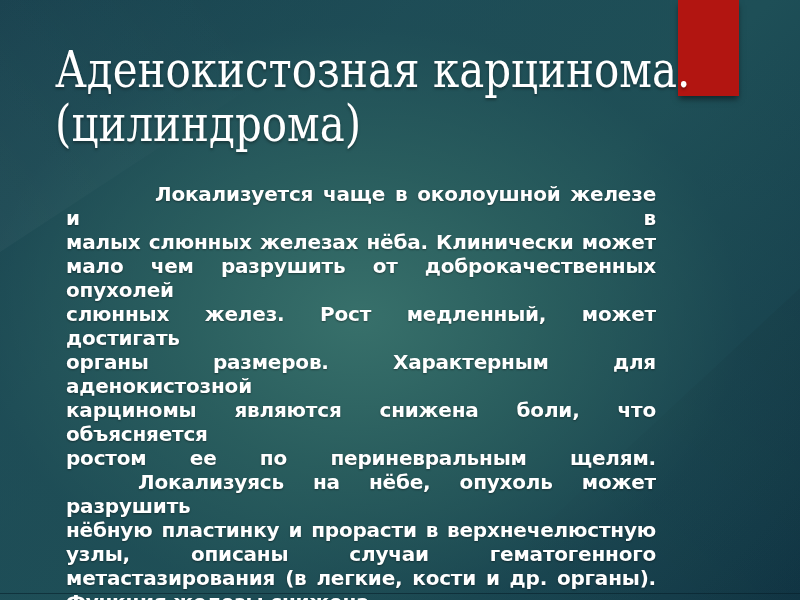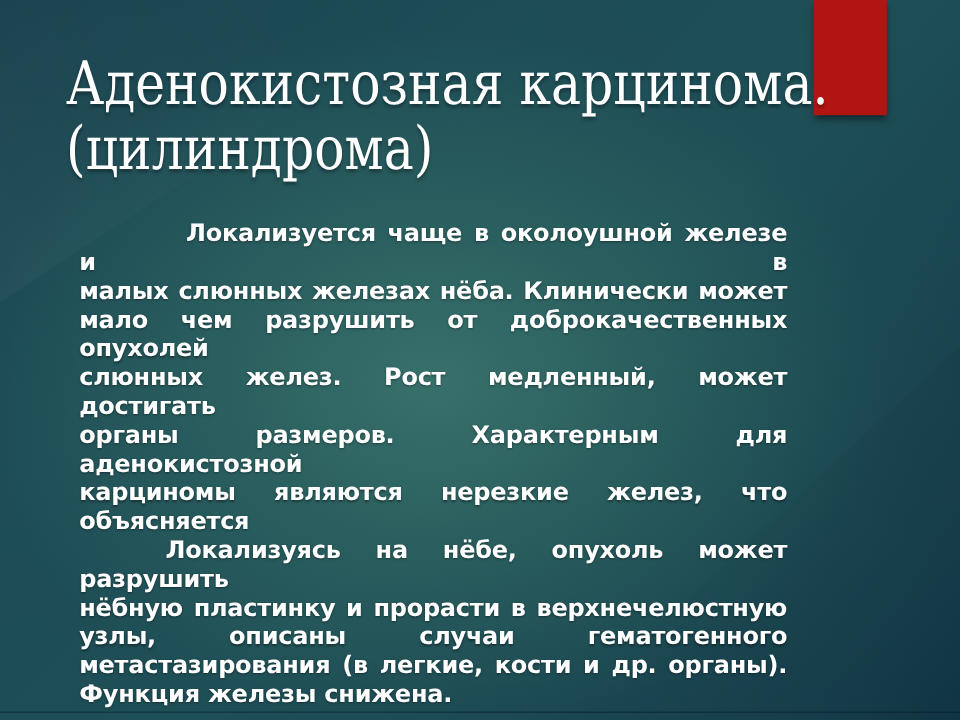--- a/index.html
+++ b/index.html
@@ -97,21 +97,22 @@
     <span class="title-line">Аденокистозная карцинома.</span>
     <span class="title-line">(цилиндрома)</span>
   </h1>
   <div class="body-text">
       <div>
         <div class="body-line" style="text-indent: 89px;">Локализуется чаще в околоушной железе и в</div>
         <div class="body-line">малых слюнных железах нёба. Клинически может</div>
         <div class="body-line">мало чем разрушить от доброкачественных опухолей</div>
         <div class="body-line">слюнных желез. Рост медленный, может достигать</div>
         <div class="body-line">органы размеров. Характерным для аденокистозной</div>
-        <div class="body-line">карциномы являются нерезкие желез, что объясняется</div>
+        <div class="body-line">карциномы являются снижена боли, что объясняется</div>
+        <div class="body-line">ростом ее по периневральным щелям.</div>
       </div>
       <div>
         <div class="body-line" style="text-indent: 72px;">Локализуясь на нёбе, опухоль может разрушить</div>
         <div class="body-line">нёбную пластинку и прорасти в верхнечелюстную</div>
         <div class="body-line">узлы, описаны случаи гематогенного</div>
         <div class="body-line">метастазирования (в легкие, кости и др. органы).</div>
         <div class="body-line no-stretch">Функция железы снижена.</div>
       </div>
     </div>
   <div class="bottom-line"></div>

